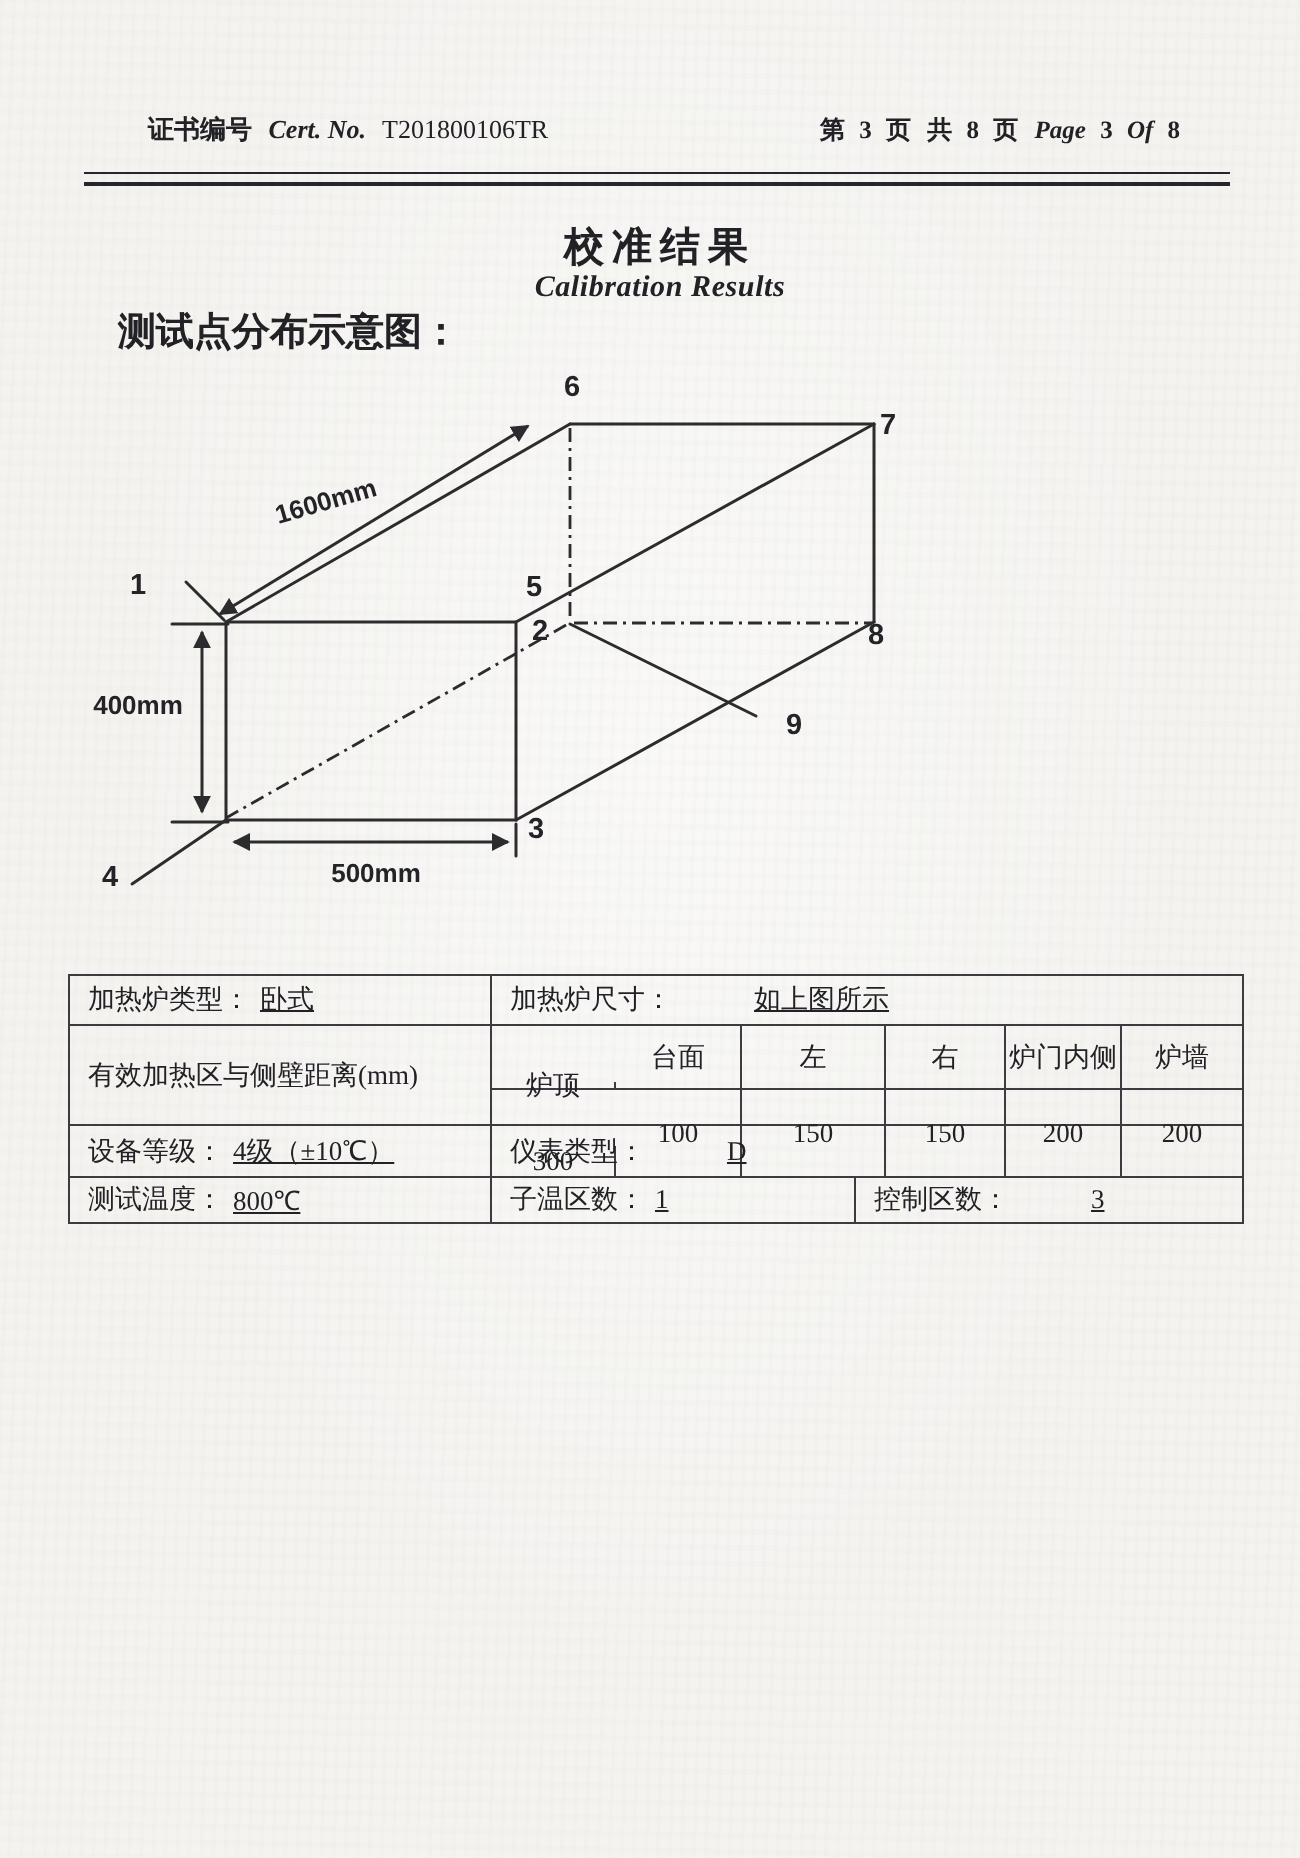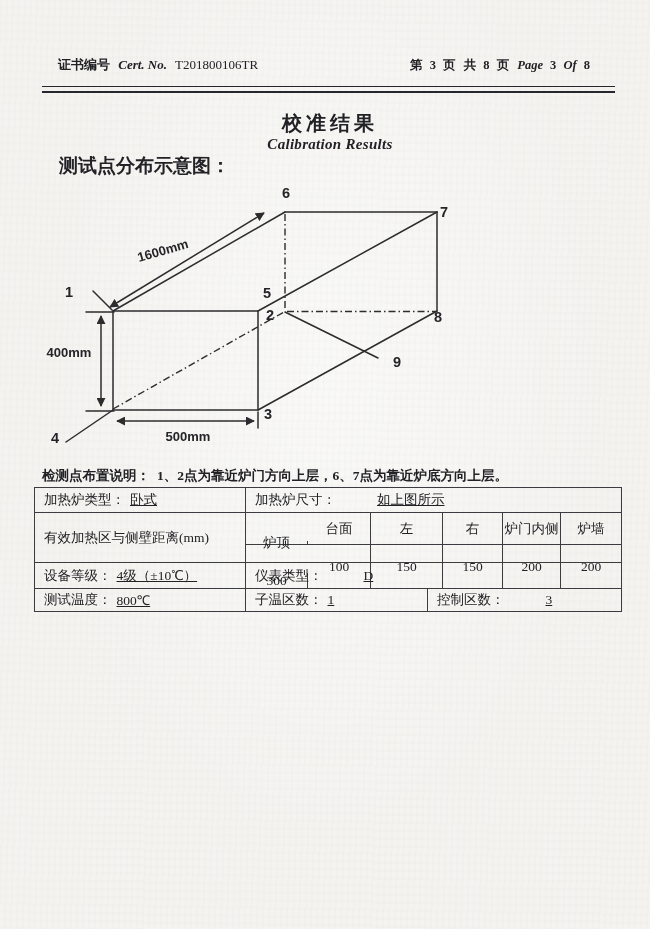--- a/index.html
+++ b/index.html
@@ -11,21 +11,21 @@
   .page::before {
     content:""; position:absolute; inset:0; pointer-events:none;
     background:
       repeating-linear-gradient(92deg, rgba(120,120,125,0.018) 0 2px, rgba(0,0,0,0) 2px 6px),
       repeating-linear-gradient(1deg, rgba(120,120,125,0.015) 0 3px, rgba(0,0,0,0) 3px 8px),
       radial-gradient(ellipse at 50% 40%, rgba(255,255,255,0.5) 0%, rgba(0,0,0,0) 60%);
   }
   .abs { position:absolute; }
 
   
-  .hdr-left  { left:58px;  top:56px; font-size:13px; white-space:nowrap; }
+  .hdr-left  { left:74px;  top:56px; font-size:13px; white-space:nowrap; }
   .hdr-right { left:410px; top:57px; font-size:12.5px; white-space:nowrap; }
   .zh-b { font-weight:700; }
   .lat-i { font-style:italic; font-weight:600; }
   .num-b { font-weight:700; margin:0 4px; }
   .sp { margin-right:5px; }
   .hdr-rule { left:42px; top:86px; width:573px; height:4px;
               border-top:1px solid #26262e; border-bottom:2px solid #26262e; }
 
   
   .title-zh { left:0; top:110px; width:660px; text-align:center;
@@ -141,23 +141,20 @@
     <text class="pt" x="246" y="18" text-anchor="middle">6</text>
     <text class="pt" x="404" y="37" text-anchor="middle">7</text>
     <text class="pt" x="398" y="142" text-anchor="middle">8</text>
     <text class="pt" x="357" y="187" text-anchor="middle">9</text>
 
     <text class="dim" x="123" y="75" text-anchor="middle" transform="rotate(-16 123 71)">1600mm</text>
     <text class="dim" x="29" y="177" text-anchor="middle">400mm</text>
     <text class="dim" x="148" y="261" text-anchor="middle">500mm</text>
   </svg>
 
-  <div class="abs note">
-    <span>检测点布置说明：</span><span class="note-text">1、2点为靠近炉门方向上层，6、7点为靠近炉底方向上层。</span>
-  </div>
 
   <div class="abs tbl">
 
     <div class="trow" style="height:24px">
       <div class="tcell c1">
         <span>加热炉类型：</span>
         <span class="val-gap">卧式</span>
       </div>
       <div class="tcell grow">
         <span>加热炉尺寸：</span>

